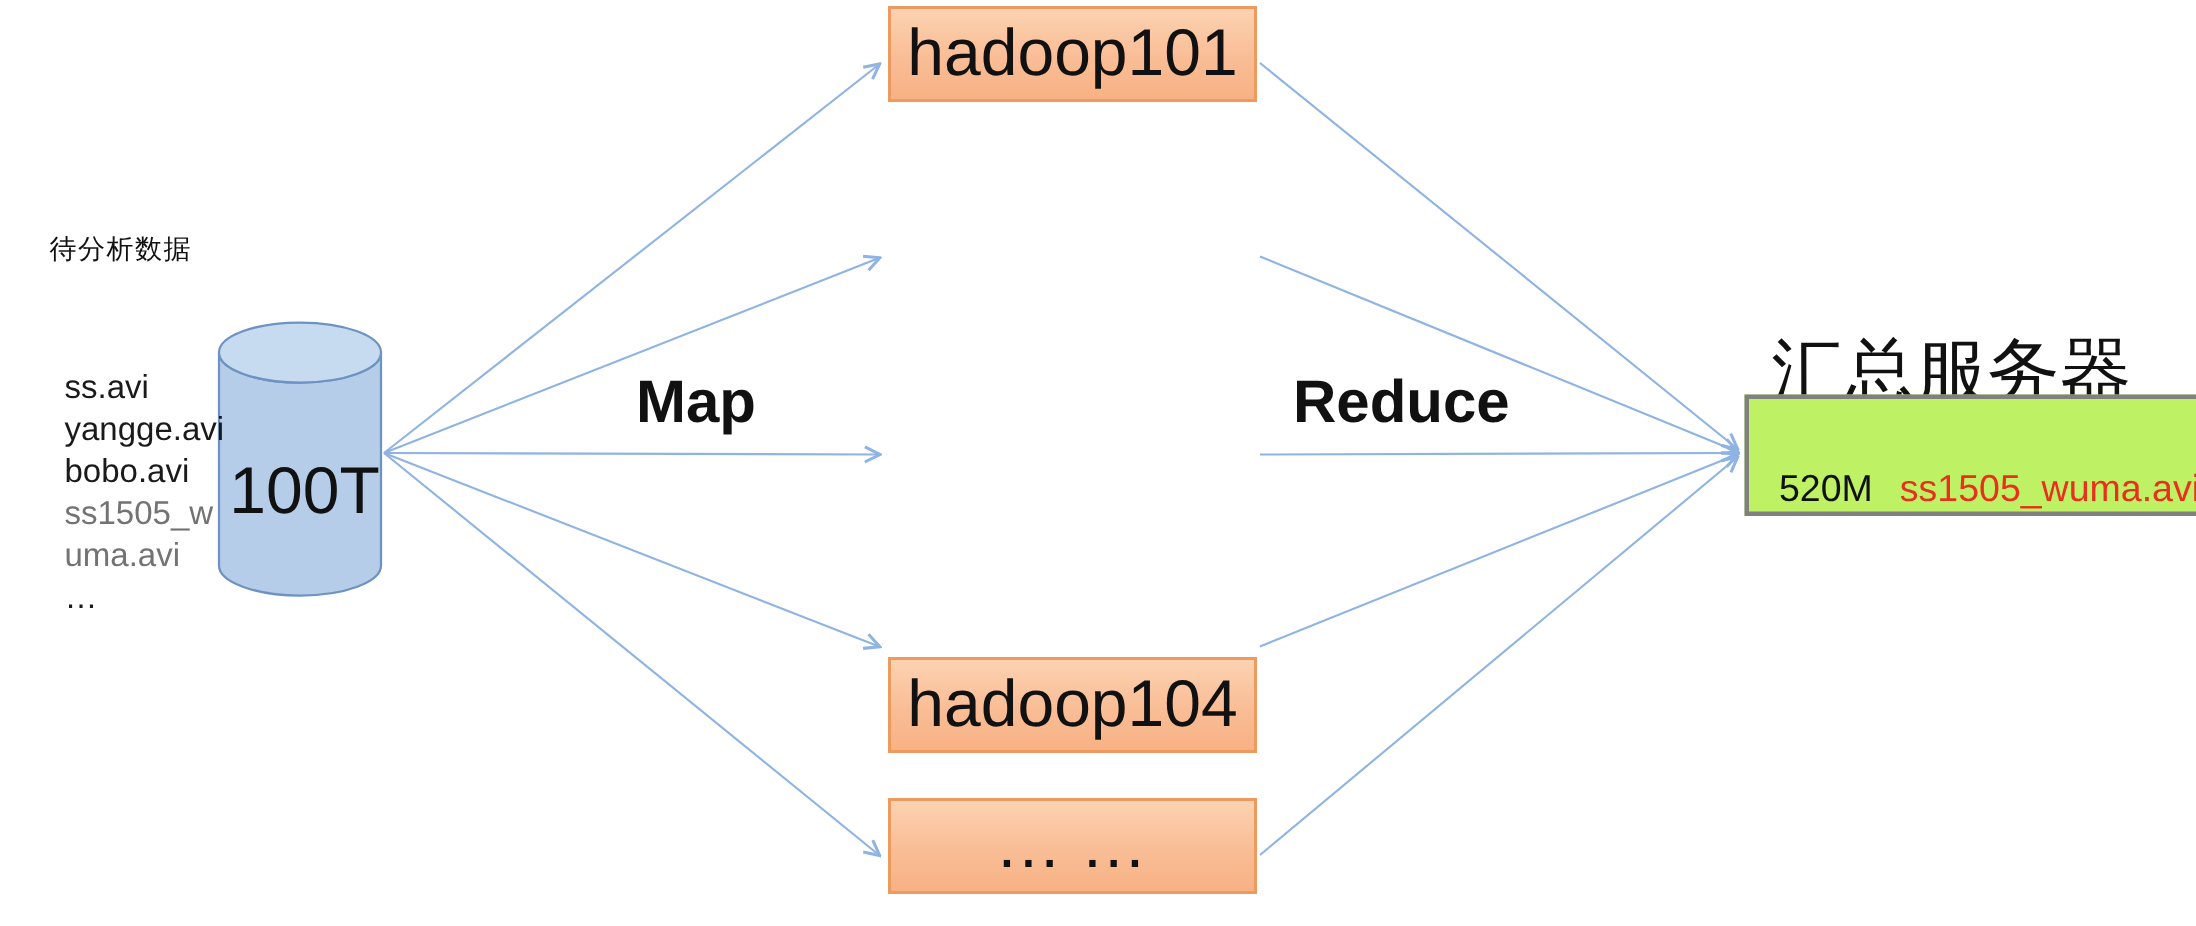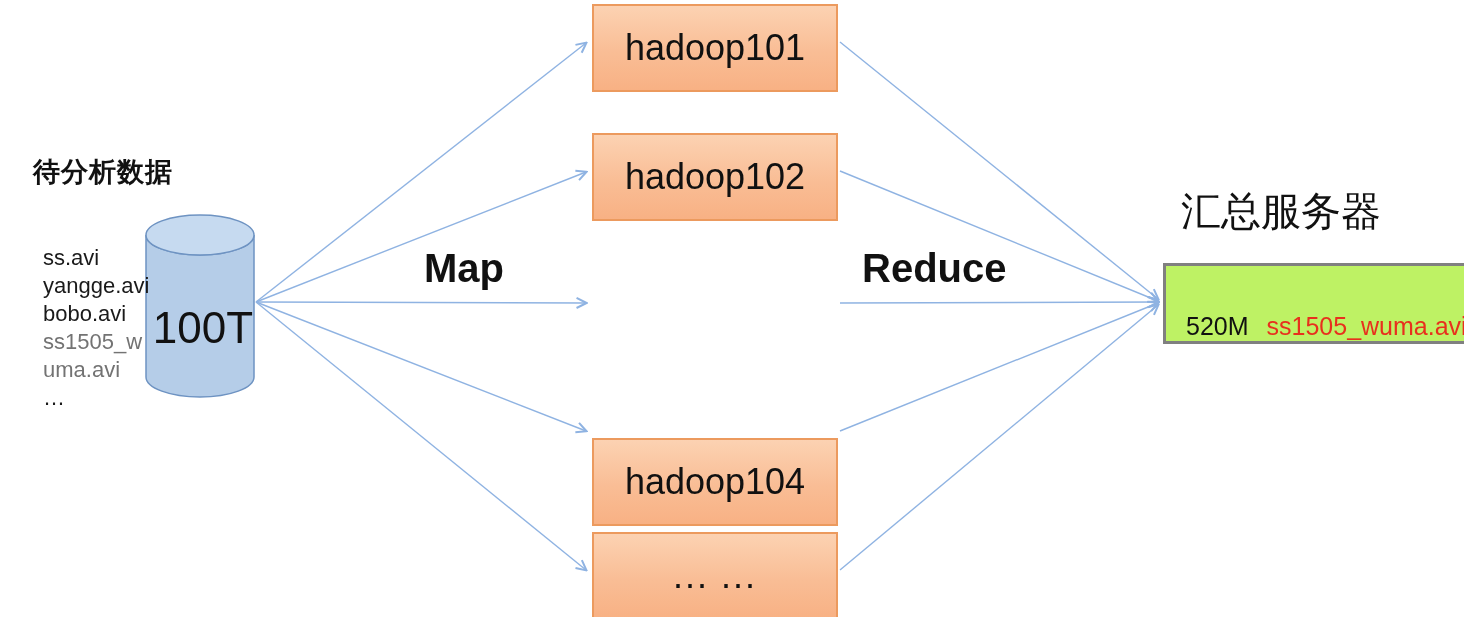--- a/index.html
+++ b/index.html
@@ -9,55 +9,55 @@
     height: 617px;
     background: #ffffff;
     overflow: hidden;
     font-family: "Liberation Sans", sans-serif;
     color: #1a1a1a;
   }
   .layer-svg { position: absolute; left: 0; top: 0; width: 1464px; height: 617px; }
 
   .src-heading {
     position: absolute; left: 33px; top: 154px;
-    font-size: 27px; font-weight: bold; color: #111111;
+    font-size: 18px; font-weight: normal; color: #111111;
     letter-spacing: 1px;
   }
   .file-list { position: absolute; left: 20px; top: 244px; margin-left: 23px; }
   .file-line { font-size: 22px; line-height: 28px; color: #1a1a1a; }
   .file-line.red { color: #737373; }
 
   .cyl-label {
     position: absolute; left: 145px; top: 303px; width: 116px;
     text-align: center; font-size: 44px; color: #111111;
   }
 
   .stage-label {
     position: absolute; font-size: 40px; font-weight: bold; color: #111111;
   }
   .stage-label.map { left: 424px; top: 246px; }
   .stage-label.reduce { left: 862px; top: 246px; text-align: center; }
 
   .node {
-    position: absolute; left: 592px; width: 246px; height: 88px;
+    position: absolute; left: 592px; width: 246px; height: 64px;
     background: linear-gradient(to bottom, #fcd2b2 0%, #f9bd95 55%, #f8b184 100%);
     border: 2px solid #ec9a5e;
     box-sizing: border-box;
     display: flex; align-items: center; justify-content: center;
-    font-size: 36px; color: #111111;
+    font-size: 44px; color: #111111;
   }
   .node.n1 { top: 4px; }
   .node.n2 { top: 133px; }
   .node.n3 { top: 265px; }
   .node.n4 { top: 393px; margin-top: 45px; }
   .node.n5 { top: 532px; letter-spacing: 2px; }
 
   .summary-heading {
-    position: absolute; left: 1181px; top: 184px;
-    font-size: 40px; color: #111111;
+    position: absolute; left: 1181px; top: 216px;
+    font-size: 48px; color: #111111;
   }
   .summary-box {
     position: absolute; left: 1163px; top: 263px; width: 352px; height: 81px;
     background: #bef264;
     border: 3px solid #808080;
     box-sizing: border-box;
     display: flex; align-items: flex-end;
     padding-left: 20px;
   }
   .summary-box .size { font-size: 25px; color: #111111; margin-right: 18px; }
@@ -107,21 +107,20 @@
     <div class="file-line red">uma.avi</div>
     <div class="file-line">…</div>
   </div>
 
   <div class="cyl-label">100T</div>
 
   <div class="stage-label map">Map</div>
   <div class="stage-label reduce">Reduce</div>
 
   <div class="node n1">hadoop101</div>
-  <div class="node n2">hadoop102</div>
   <div class="node n4">hadoop104</div>
   <div class="node n5">... ...</div>
 
   <div class="summary-heading">汇总服务器</div>
 
   <div class="summary-box">
     <span class="size">520M</span>
     <span class="file">ss1505_wuma.avi</span>
   </div>
 

